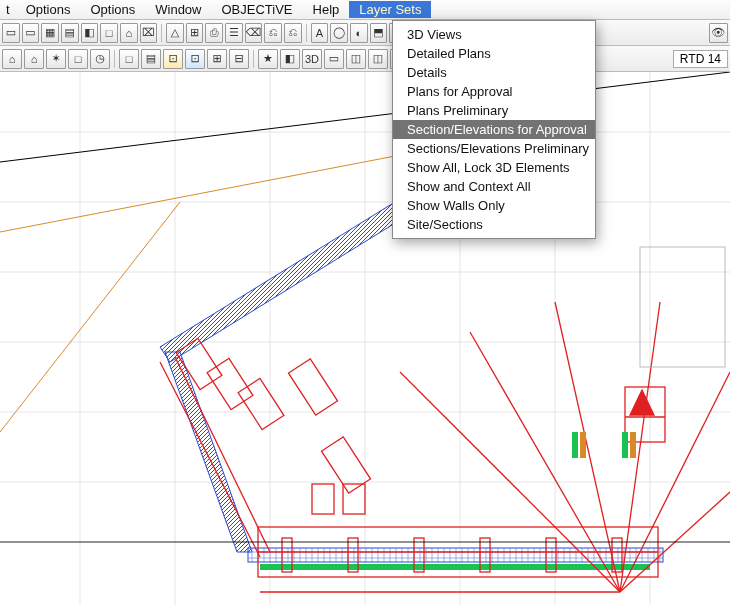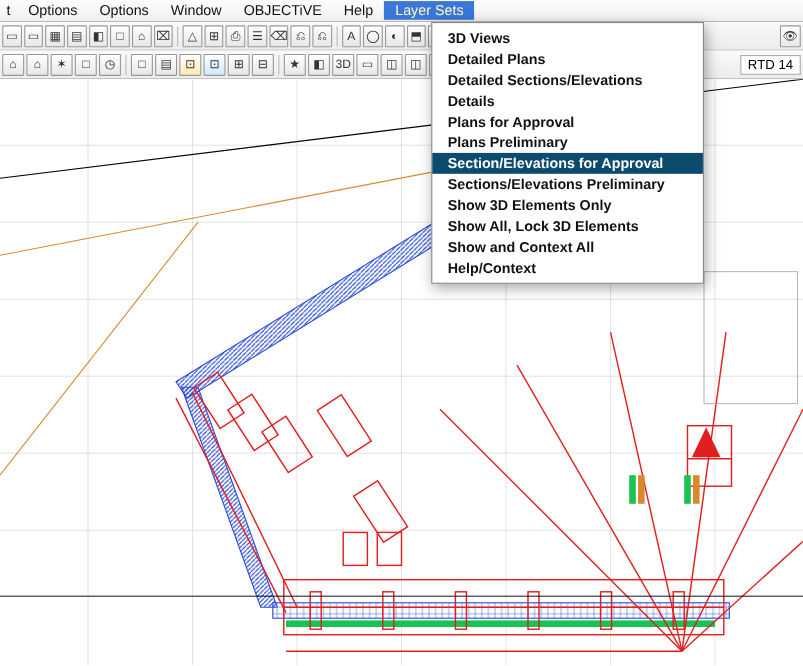--- a/index.html
+++ b/index.html
@@ -62,37 +62,36 @@
     margin-left: auto;
     border: 1px solid #aaa;
     background: #fff;
     padding: 1px 6px;
     font-size: 12px;
   }
   .dropdown {
     position: absolute;
     top: 20px;
     left: 392px;
-    width: 248px;
+    width: 204px;
     background: #fff;
     border: 1px solid #888;
     box-shadow: 2px 4px 12px rgba(0,0,0,0.35);
     padding: 4px 0;
     z-index: 50;
-    font-weight: bold;
   }
   .dropdown .dd-item {
     padding: 2px 14px;
     font-size: 13px;
     color: #111;
     cursor: default;
     white-space: nowrap;
   }
   .dropdown .dd-item.selected {
-    background: #0c4a6e;
+    background: #737373;
     color: #fff;
   }
   .canvas {
     position: absolute;
     top: 72px;
     left: 0;
     width: 730px;
     height: 533px;
     background: #fff;
   }
@@ -249,23 +248,22 @@
 
   <line x1="0" y1="470" x2="730" y2="470" stroke="#000" stroke-width="0.8"></line>
 
   <rect x="640" y="175" width="85" height="120" fill="none" stroke="#aaa" stroke-width="0.8"></rect>
 </svg>
 </div>
 
 <div class="dropdown">
   <div class="dd-item">3D Views</div>
   <div class="dd-item">Detailed Plans</div>
-  <div class="dd-item">Detailed Sections/Elevations</div>
   <div class="dd-item">Details</div>
   <div class="dd-item">Plans for Approval</div>
   <div class="dd-item">Plans Preliminary</div>
   <div class="dd-item selected">Section/Elevations for Approval</div>
   <div class="dd-item">Sections/Elevations Preliminary</div>
-  <div class="dd-item">Show 3D Elements Only</div>
   <div class="dd-item">Show All, Lock 3D Elements</div>
   <div class="dd-item">Show and Context All</div>
-  <div class="dd-item">Help/Context</div>
+  <div class="dd-item">Show Walls Only</div>
+  <div class="dd-item">Site/Sections</div>
 </div>
 
 </body></html>

